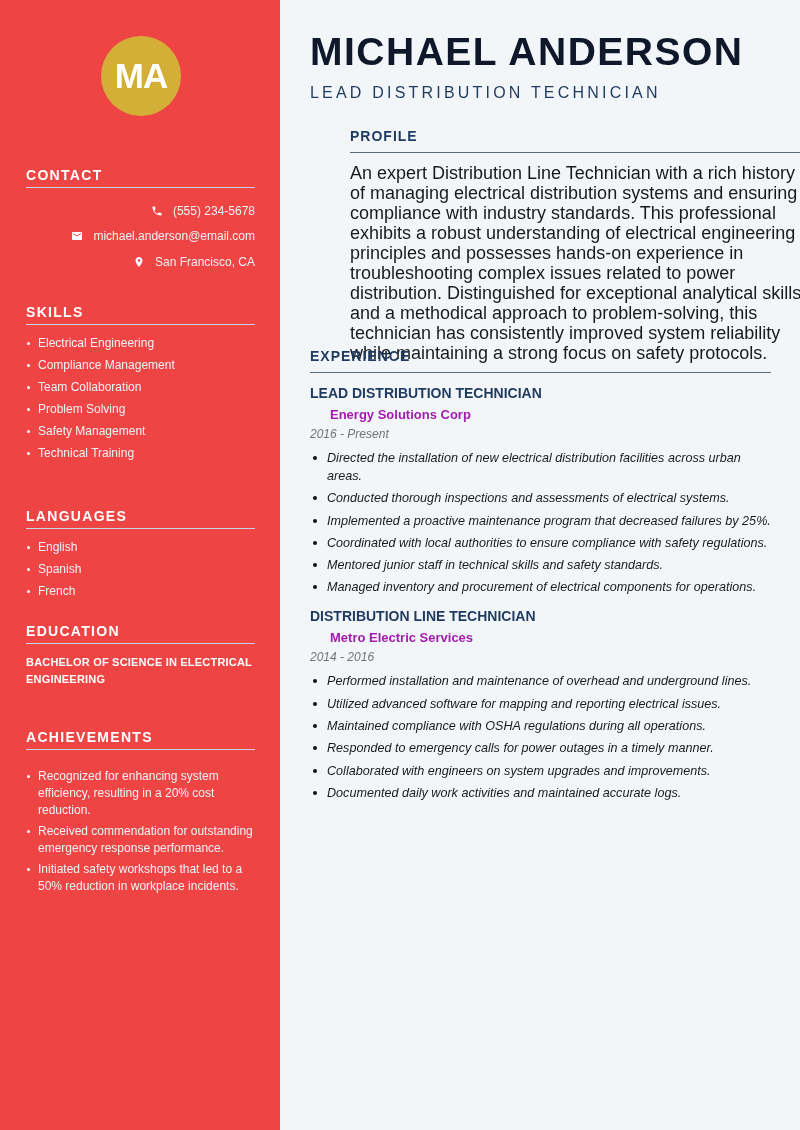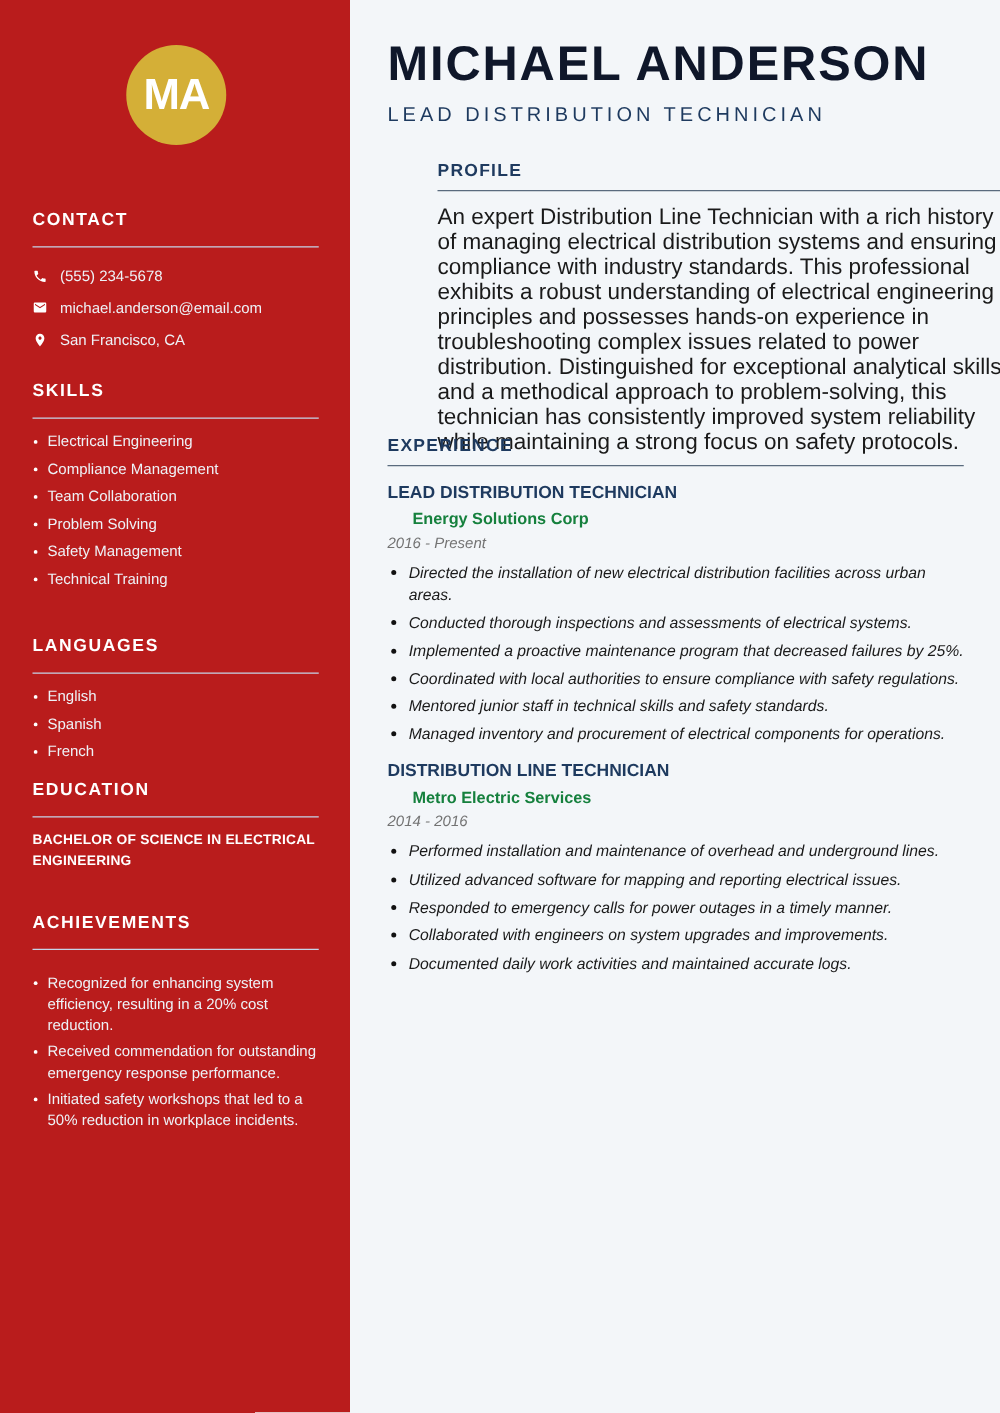--- a/index.html
+++ b/index.html
@@ -6,42 +6,43 @@
     html, body { width: 800px; height: 1130px; }
     body {
       font-family: "Liberation Sans", "DejaVu Sans", sans-serif;
       background: #f3f6f9;
       position: relative;
       overflow: hidden;
     }
     .sidebar {
       position: absolute; left: 0; top: 0;
       width: 280px; height: 1130px;
-      background: #b91c1c;
+      background: #ef4444;
       color: #ffffff;
       padding: 0 26px;
     }
     .avatar {
       position: absolute; left: 101px; top: 36px;
       width: 80px; height: 80px; border-radius: 50%;
       background: #d4af37;
       display: flex; align-items: center; justify-content: center;
       color: #ffffff; font-weight: bold; font-size: 35px; letter-spacing: -1px;
     }
     .s-section { position: absolute; left: 26px; width: 229px; }
     .s-title {
       font-size: 14px; font-weight: bold; letter-spacing: 1.3px;
-      color: #ffffff; padding-bottom: 14px;
+      color: #ffffff; padding-bottom: 4px;
       border-bottom: 1.5px solid #c5d4e8;
       margin-bottom: 10px;
     }
     .contact-row {
       display: flex; align-items: center;
       font-size: 12px; color: #eef2f7;
       height: 25.5px;
+      justify-content: flex-end;
     }
     .contact-row .ic { width: 22px; display: flex; align-items: center; }
     .contact-row svg { width: 12px; height: 12px; fill: #ffffff; }
     .s-list { list-style: none; }
     .s-list li {
       position: relative; padding-left: 12px;
       font-size: 12px; color: #eef2f7; line-height: 16px;
       margin-bottom: 6px;
     }
     .s-list li::before {
@@ -64,21 +65,21 @@
       position: absolute; top: 84px; left: 0;
       font-size: 16px; color: #1e3a5f; letter-spacing: 3.2px; white-space: nowrap;
     }
     .m-section { position: absolute; left: 0; width: 461px; }
     .m-title {
       font-size: 14px; font-weight: bold; color: #1e3a5f; letter-spacing: 1px;
       padding-bottom: 8px; border-bottom: 1.2px solid #5a6b7e; margin-bottom: 10px;
     }
     .profile-text { font-size: 18px; line-height: 20px; color: #1a1a1a; }
     .job-title { font-size: 14px; font-weight: bold; color: #1e3a5f; margin-bottom: 6px; }
-    .company { font-size: 13px; font-weight: bold; color: #15803d; margin-bottom: 5px; padding-left: 20px; }
+    .company { font-size: 13px; font-weight: bold; color: #a21caf; margin-bottom: 5px; padding-left: 20px; }
     .dates { font-size: 12px; font-style: italic; color: #737373; margin-bottom: 8px; }
     .m-list { list-style: none; }
     .m-list li {
       position: relative; padding-left: 17px;
       font-size: 12.6px; line-height: 18px; color: #1a1a1a; margin-bottom: 4.3px; font-style: italic;
     }
     .m-list li::before {
       content: ""; position: absolute; left: 3px; top: 7px;
       width: 4px; height: 4px; border-radius: 50%; background: #111;
     }
@@ -181,19 +182,20 @@
       </ul>
     </div>
 
     <div style="margin-top:12px;">
       <div class="job-title">DISTRIBUTION LINE TECHNICIAN</div>
       <div class="company">Metro Electric Services</div>
       <div class="dates">2014 - 2016</div>
       <ul class="m-list">
         <li>Performed installation and maintenance of overhead and underground lines.</li>
         <li>Utilized advanced software for mapping and reporting electrical issues.</li>
+        <li>Maintained compliance with OSHA regulations during all operations.</li>
         <li>Responded to emergency calls for power outages in a timely manner.</li>
         <li>Collaborated with engineers on system upgrades and improvements.</li>
         <li>Documented daily work activities and maintained accurate logs.</li>
       </ul>
     </div>
   </section>
 </main>
 
 </body></html>

